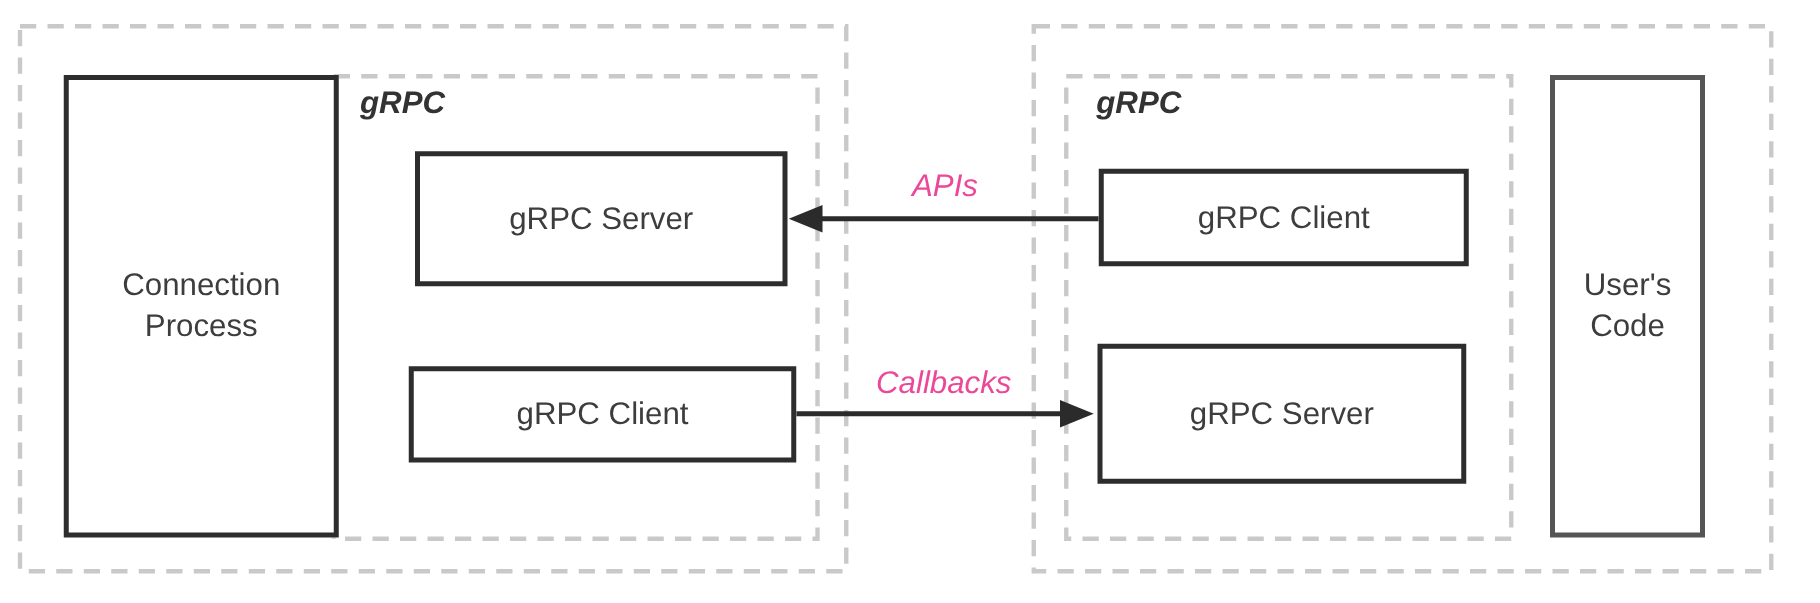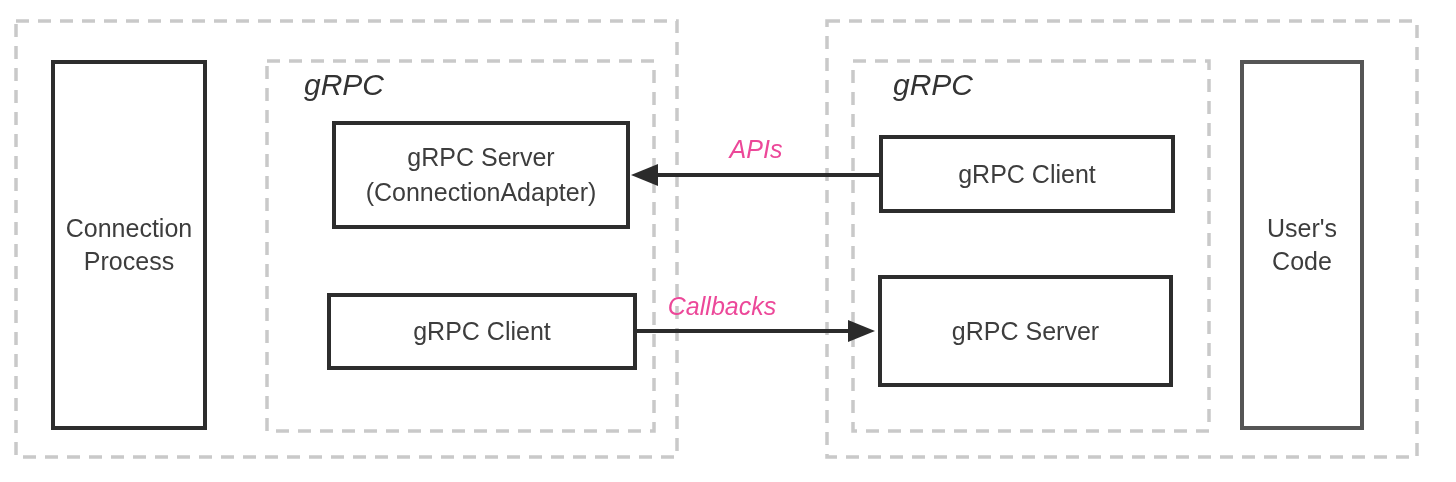--- a/index.html
+++ b/index.html
@@ -32,46 +32,45 @@
     display: flex;
     flex-direction: column;
     align-items: center;
     justify-content: center;
     text-align: center;
     font-size: 25px;
     line-height: 35px;
     color: #3d3d3d;
   }
   .box span { display: block; white-space: pre-line; }
-  .process-box   { left: 51px;   top: 60px;  width: 156px; height: 370px; line-height: 33px; }
+  .process-box   { left: 51px;   top: 60px;  width: 220px; height: 370px; line-height: 33px; }
   .usercode-box  { left: 1240px; top: 60px;  width: 124px; height: 370px; line-height: 33px; border-color: #555555; }
   .adapter-box   { left: 332px;  top: 121px; width: 298px; height: 108px; }
   .client-left   { left: 327px;  top: 293px; width: 310px; height: 77px;  }
   .client-right  { left: 879px;  top: 135px; width: 296px; height: 78px;  }
   .handler-box   { left: 878px;  top: 275px; width: 295px; height: 112px; }
   .grpc-label {
     position: absolute;
-    font-size: 30px;
+    font-size: 25px;
     font-style: italic;
-    font-weight: 400;
+    font-weight: 700;
     color: #333333;
-    margin-left: 16px;
   }
   .grpc-label.left  { left: 288px; top: 68px; }
   .grpc-label.right { left: 877px; top: 68px; }
   .arrow-label {
     position: absolute;
     width: 212px;
     text-align: center;
     font-size: 25px;
     font-style: italic;
     color: #ec4899;
   }
   .arrow-label.apis      { left: 650px; top: 135px; }
-  .arrow-label.callbacks { left: 616px; top: 292px; }
+  .arrow-label.callbacks { left: 649px; top: 292px; }
 </style>
 </head>
 <body>
 
 <div class="canvas">
 
   <svg class="overlay" viewBox="0 0 1456 482" aria-hidden="true">
 
     <rect x="16" y="21" width="661" height="436" fill="none" stroke="#c9c9c9" stroke-width="3.5" stroke-dasharray="13 9"></rect>
     <rect x="267" y="61" width="387" height="370" fill="none" stroke="#c9c9c9" stroke-width="3.5" stroke-dasharray="13 9"></rect>
@@ -91,21 +90,20 @@
 
   <div class="box process-box">
     <span>Connection
 Process</span>
   </div>
 
   <div class="grpc-label left">gRPC</div>
 
   <div class="box adapter-box">
     <span>gRPC Server</span>
-    <span>(ConnectionAdapter)</span>
   </div>
 
   <div class="box client-left">
     <span>gRPC Client</span>
   </div>
 
   <div class="grpc-label right">gRPC</div>
 
   <div class="box client-right">
     <span>gRPC Client</span>

